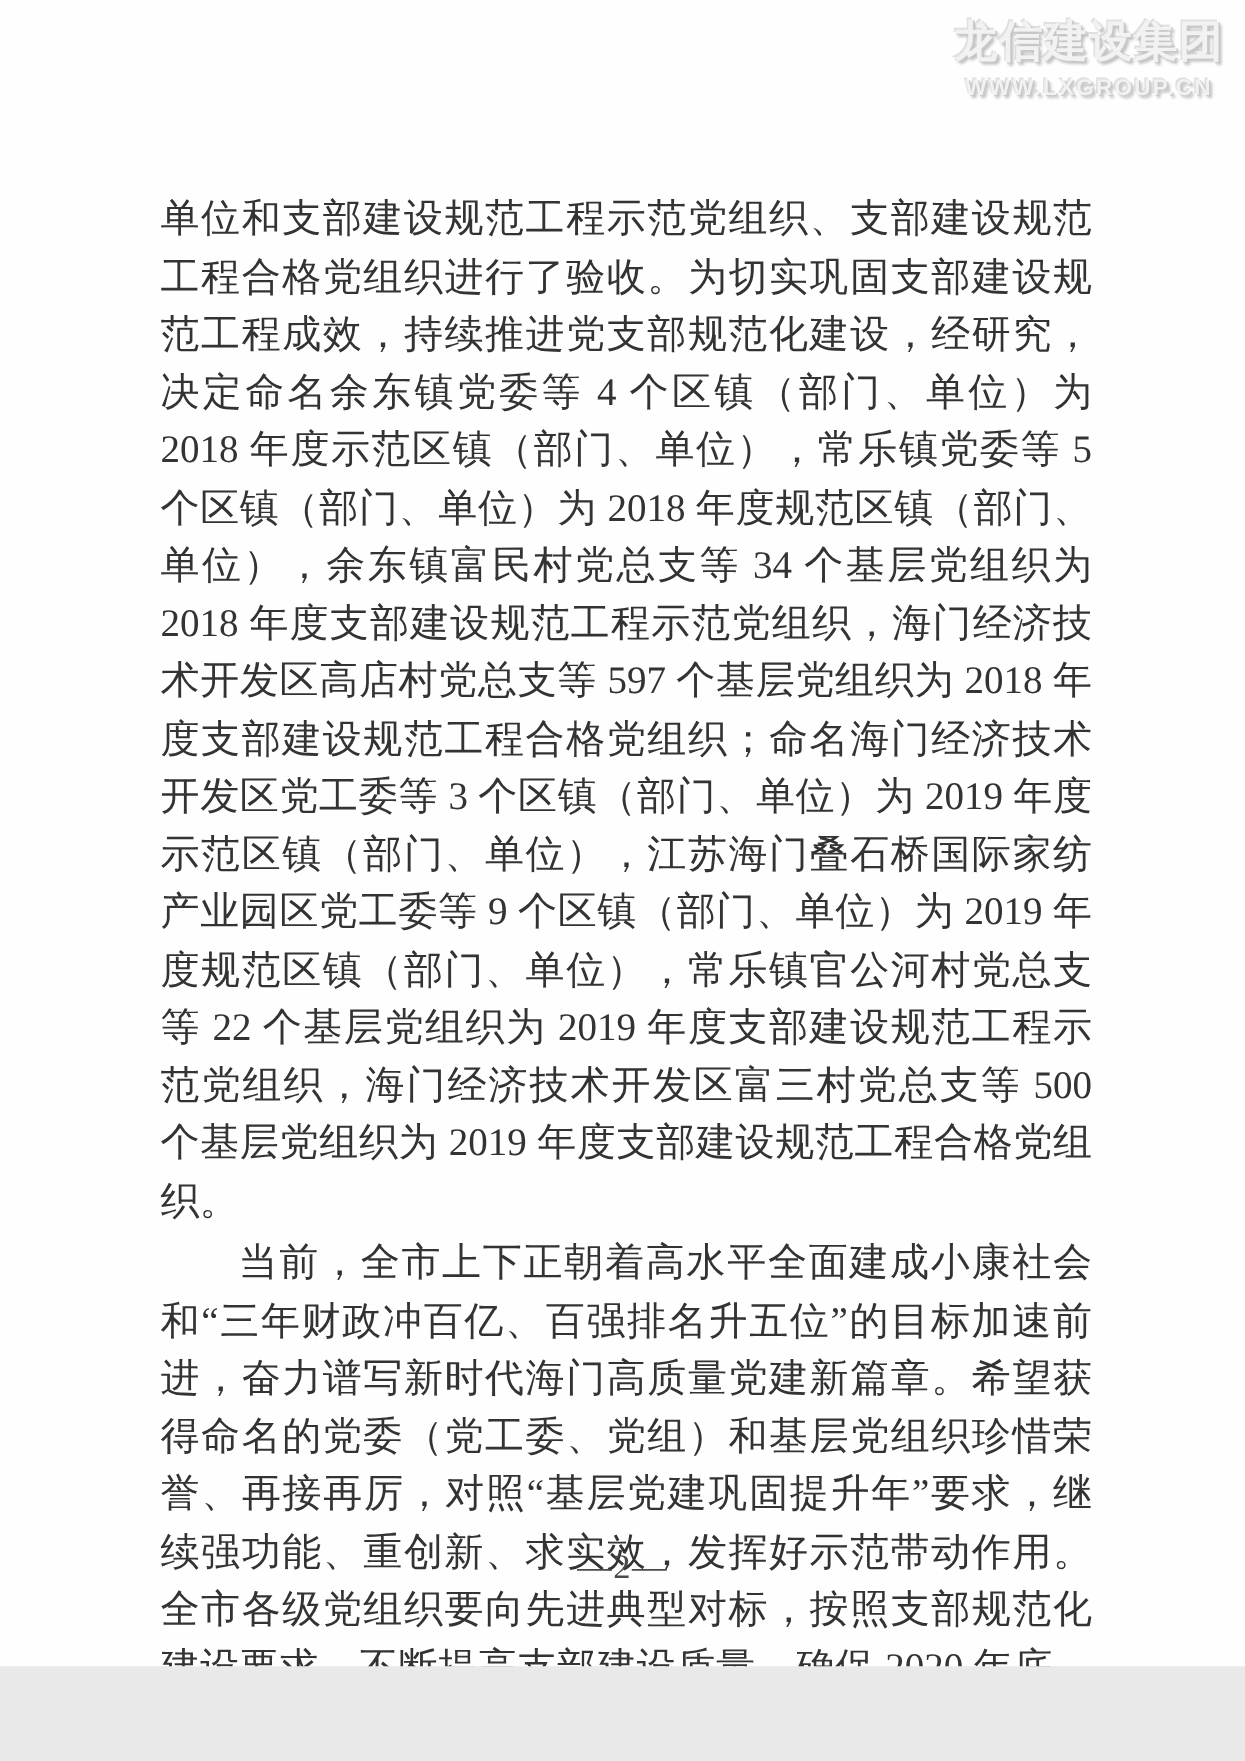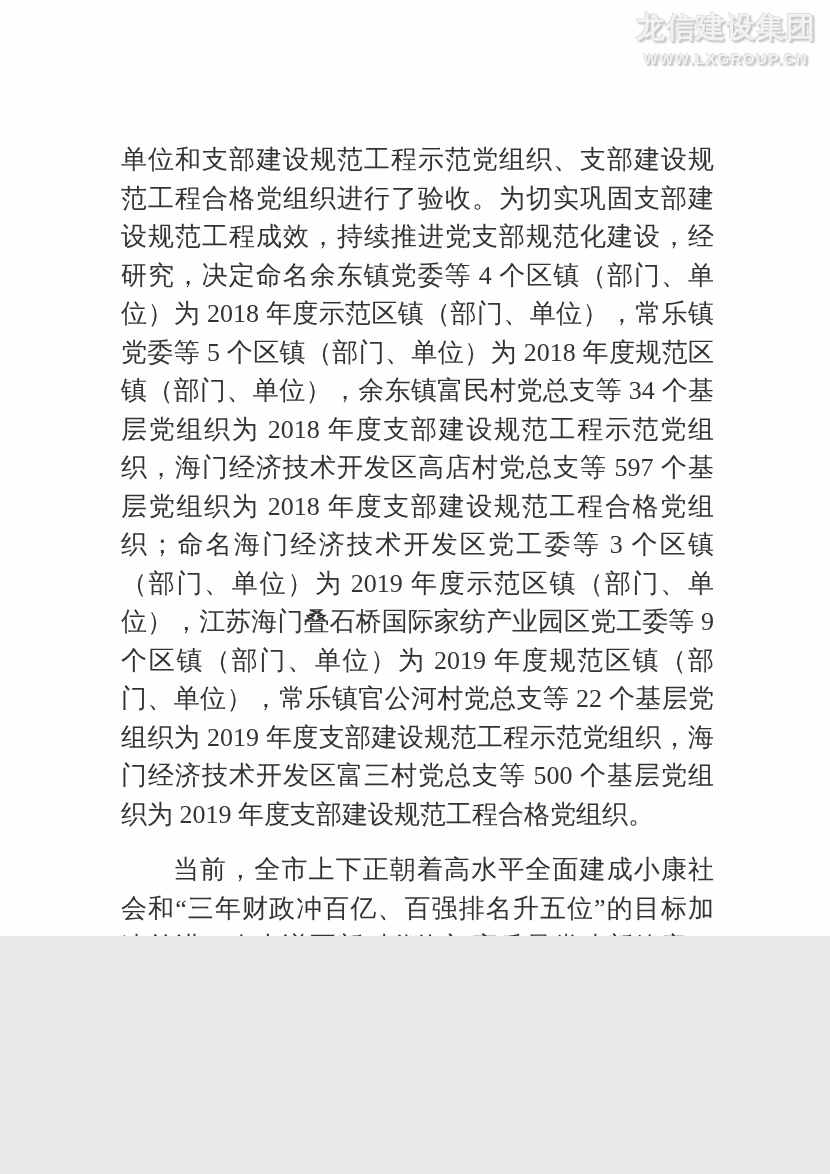--- a/index.html
+++ b/index.html
@@ -3,21 +3,21 @@
 <meta charset="utf-8">
 <style>
   html, body {
     margin: 0;
     padding: 0;
     background: #e9e9e9;
   }
   .page {
     position: relative;
     width: 830px;
-    height: 936px;
+    height: 1111px;
     margin: 0 auto;
     background: #fefefe;
     overflow: hidden;
     font-family: "Liberation Serif", "DejaVu Serif", serif;
   }
   
   .logo {
     position: absolute;
     top: 8px;
     right: 14px;
@@ -47,21 +47,21 @@
     left: 104px;
     top: 124px;
     width: 627px;
     color: #333333;
     font-size: 26px;
     line-height: 38.5px;
     text-align: justify;
     text-justify: inter-ideograph;
   }
   .para {
-    margin: 17px;
+    margin: 3px;
     padding: 0;
   }
   .para.indent {
     text-indent: 2em;
   }
   
   .page-number {
     position: absolute;
     left: 0;
     right: 0;

